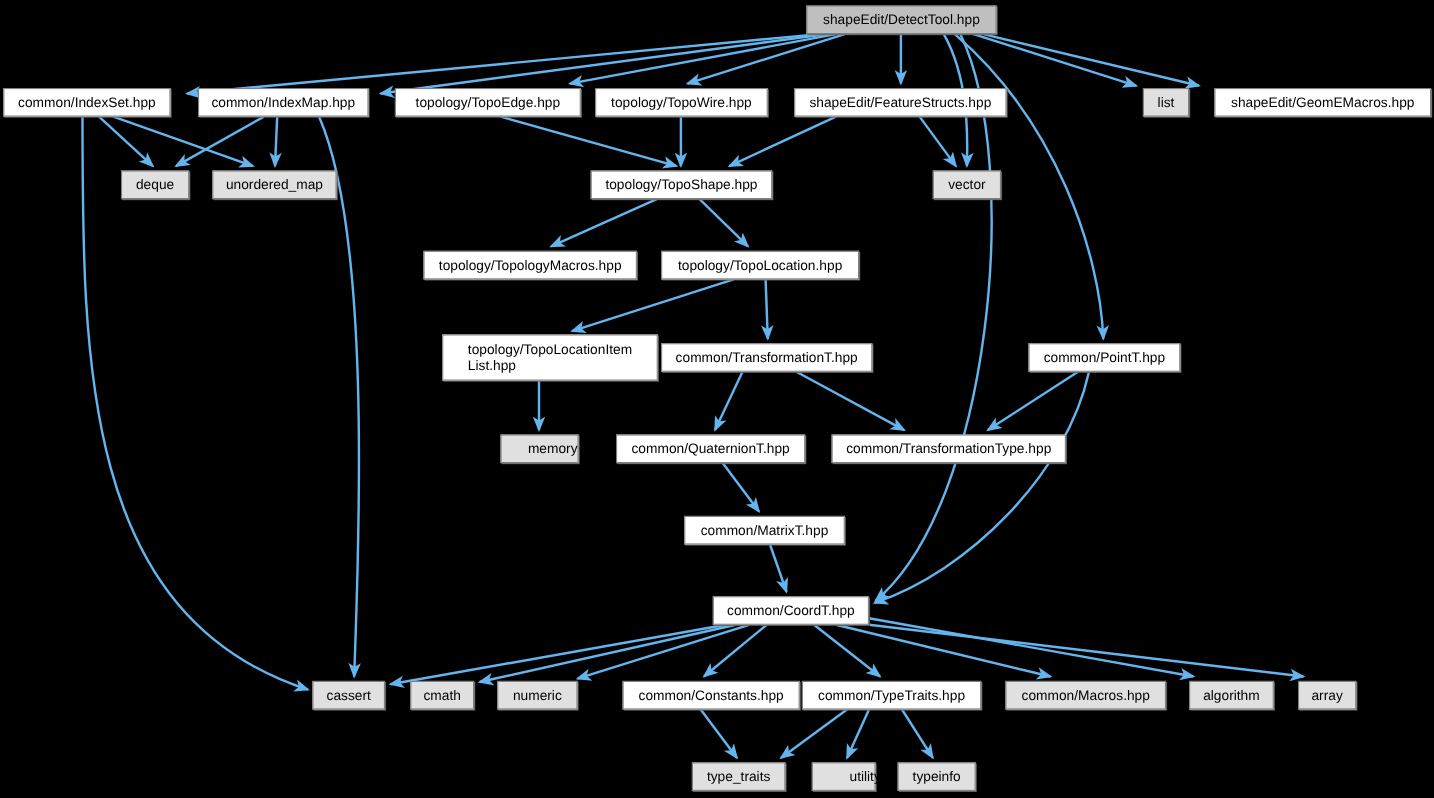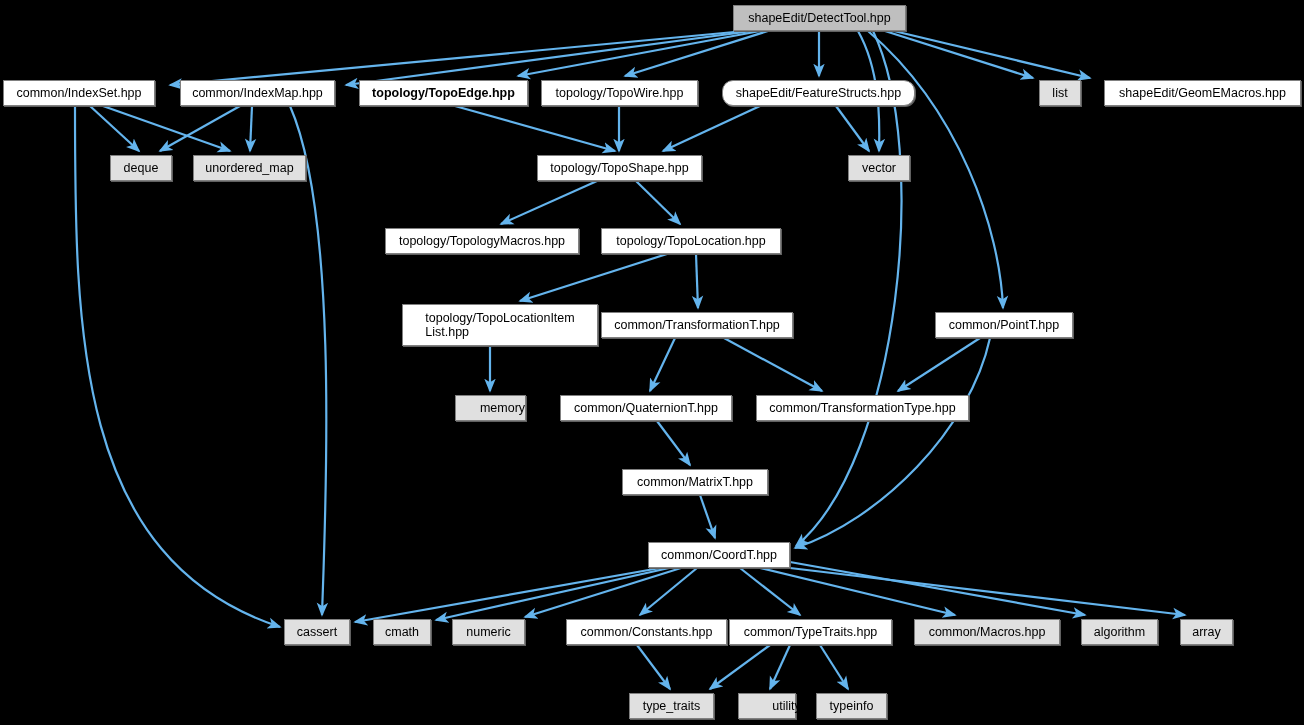--- a/index.html
+++ b/index.html
@@ -82,23 +82,23 @@
         <path d="M 637 645 L 670 689" fill="none" stroke="#64b4ed" stroke-width="2.2" marker-end="url(#arrow)"></path>
         <path d="M 770 645 L 710 689" fill="none" stroke="#64b4ed" stroke-width="2.2" marker-end="url(#arrow)"></path>
         <path d="M 790 645 L 770 689" fill="none" stroke="#64b4ed" stroke-width="2.2" marker-end="url(#arrow)"></path>
         <path d="M 820 645 L 848 689" fill="none" stroke="#64b4ed" stroke-width="2.2" marker-end="url(#arrow)"></path>
       </g>
   </svg>
   <div id="nodes">
       <div class="node root" style="left: 733px; top: 5px; width: 173px; height: 26px;">shapeEdit/DetectTool.hpp</div>
       <div class="node header" style="left: 3px; top: 80px; width: 152px; height: 26px;">common/IndexSet.hpp</div>
       <div class="node header" style="left: 180px; top: 80px; width: 155px; height: 26px;">common/IndexMap.hpp</div>
-      <div class="node header" style="left: 359px; top: 80px; width: 169px; height: 26px; font-weight: bold;">topology/TopoEdge.hpp</div>
+      <div class="node header" style="left: 359px; top: 80px; width: 169px; height: 26px;">topology/TopoEdge.hpp</div>
       <div class="node header" style="left: 541px; top: 80px; width: 157px; height: 26px;">topology/TopoWire.hpp</div>
-      <div class="node header" style="left: 722px; top: 80px; width: 193px; height: 26px; border-radius: 11px;">shapeEdit/FeatureStructs.hpp</div>
+      <div class="node header" style="left: 722px; top: 80px; width: 193px; height: 26px;">shapeEdit/FeatureStructs.hpp</div>
       <div class="node lib" style="left: 1039px; top: 80px; width: 42px; height: 26px;">list</div>
       <div class="node header" style="left: 1104px; top: 80px; width: 197px; height: 26px;">shapeEdit/GeomEMacros.hpp</div>
       <div class="node lib" style="left: 110px; top: 155px; width: 62px; height: 26px;">deque</div>
       <div class="node lib" style="left: 193px; top: 155px; width: 113px; height: 26px;">unordered_map</div>
       <div class="node header" style="left: 537px; top: 155px; width: 165px; height: 26px;">topology/TopoShape.hpp</div>
       <div class="node lib" style="left: 848px; top: 155px; width: 62px; height: 26px;">vector</div>
       <div class="node header" style="left: 385px; top: 228px; width: 194px; height: 26px;">topology/TopologyMacros.hpp</div>
       <div class="node header" style="left: 601px; top: 228px; width: 180px; height: 26px;">topology/TopoLocation.hpp</div>
       <div class="node header" style="left: 402px; top: 304px; width: 196px; height: 42px;">topology/TopoLocationItem
 List.hpp</div>

